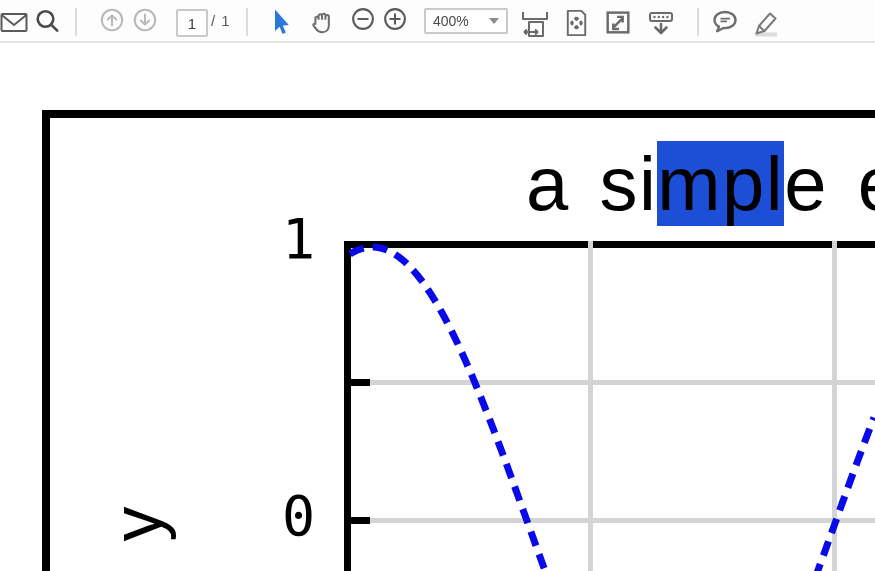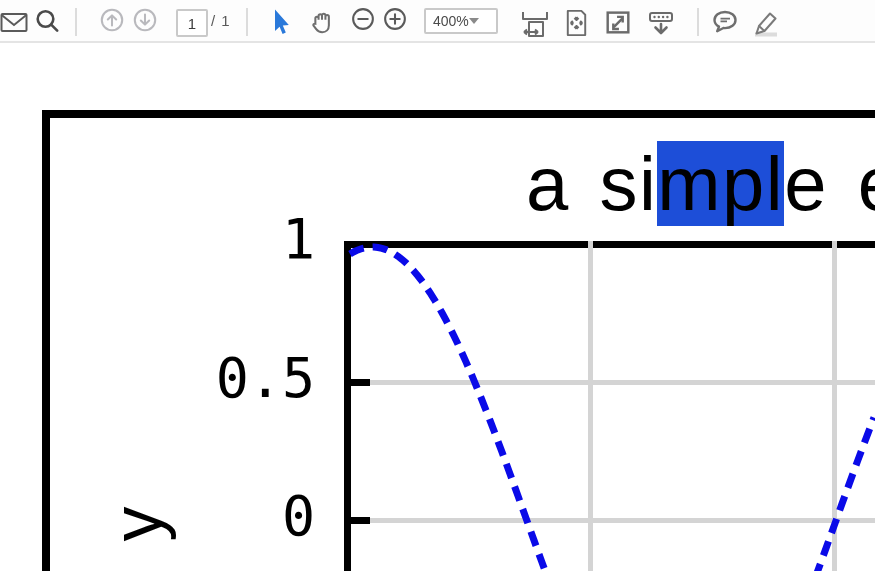--- a/index.html
+++ b/index.html
@@ -20,23 +20,23 @@
     border:2px solid #c9c9c9;border-radius:2px;background:#fff;
   }
   .page-box input{
     width:100%;height:100%;border:none;outline:none;text-align:center;
     font-family:"Liberation Sans",sans-serif;font-size:15px;color:#3c3c3c;background:transparent;padding:0;
   }
   .page-count{
     position:absolute;left:211px;top:12px;font-size:15px;color:#5a5a5a;letter-spacing:1px;
   }
   .zoom-box{
-    position:absolute;left:424px;top:8px;width:74px;height:26px;
+    position:absolute;left:424px;top:8px;width:84px;height:26px;
     border:2px solid #c9c9c9;border-radius:2px;background:#fff;
-    display:flex;align-items:center;padding:0 7px;box-sizing:border-box;
+    display:flex;align-items:center;justify-content:space-between;padding:0 7px;box-sizing:border-box;
   }
   .zoom-box .zv{font-size:14px;color:#4b4b4b;}
   .zoom-caret{
     width:0;height:0;border-left:5px solid transparent;border-right:5px solid transparent;
     border-top:6px solid #8a8a8a;
   }
   
   .pdf-page{position:absolute;left:0;top:43px;width:875px;height:528px;background:#fff;overflow:hidden;}
   .abs{position:absolute;}
   .fig-border{
@@ -202,21 +202,20 @@
 
   <div class="abs fig-border"></div>
 
   <div class="abs plot-title">
     <span>a si</span><span class="sel">mpl</span><span>e e</span>
   </div>
 
   <div class="abs ylabel">y</div>
 
   <div class="abs ytick yt-1">1</div>
-  <div class="abs ytick yt-05">0.5</div>
   <div class="abs ytick yt-0">0</div>
 
   <div class="abs spine spine-left"></div>
   <div class="abs spine spine-top"></div>
 
   <div class="abs grid gv1"></div>
   <div class="abs grid gv2"></div>
   <div class="abs grid gh1"></div>
   <div class="abs grid gh2"></div>
 

